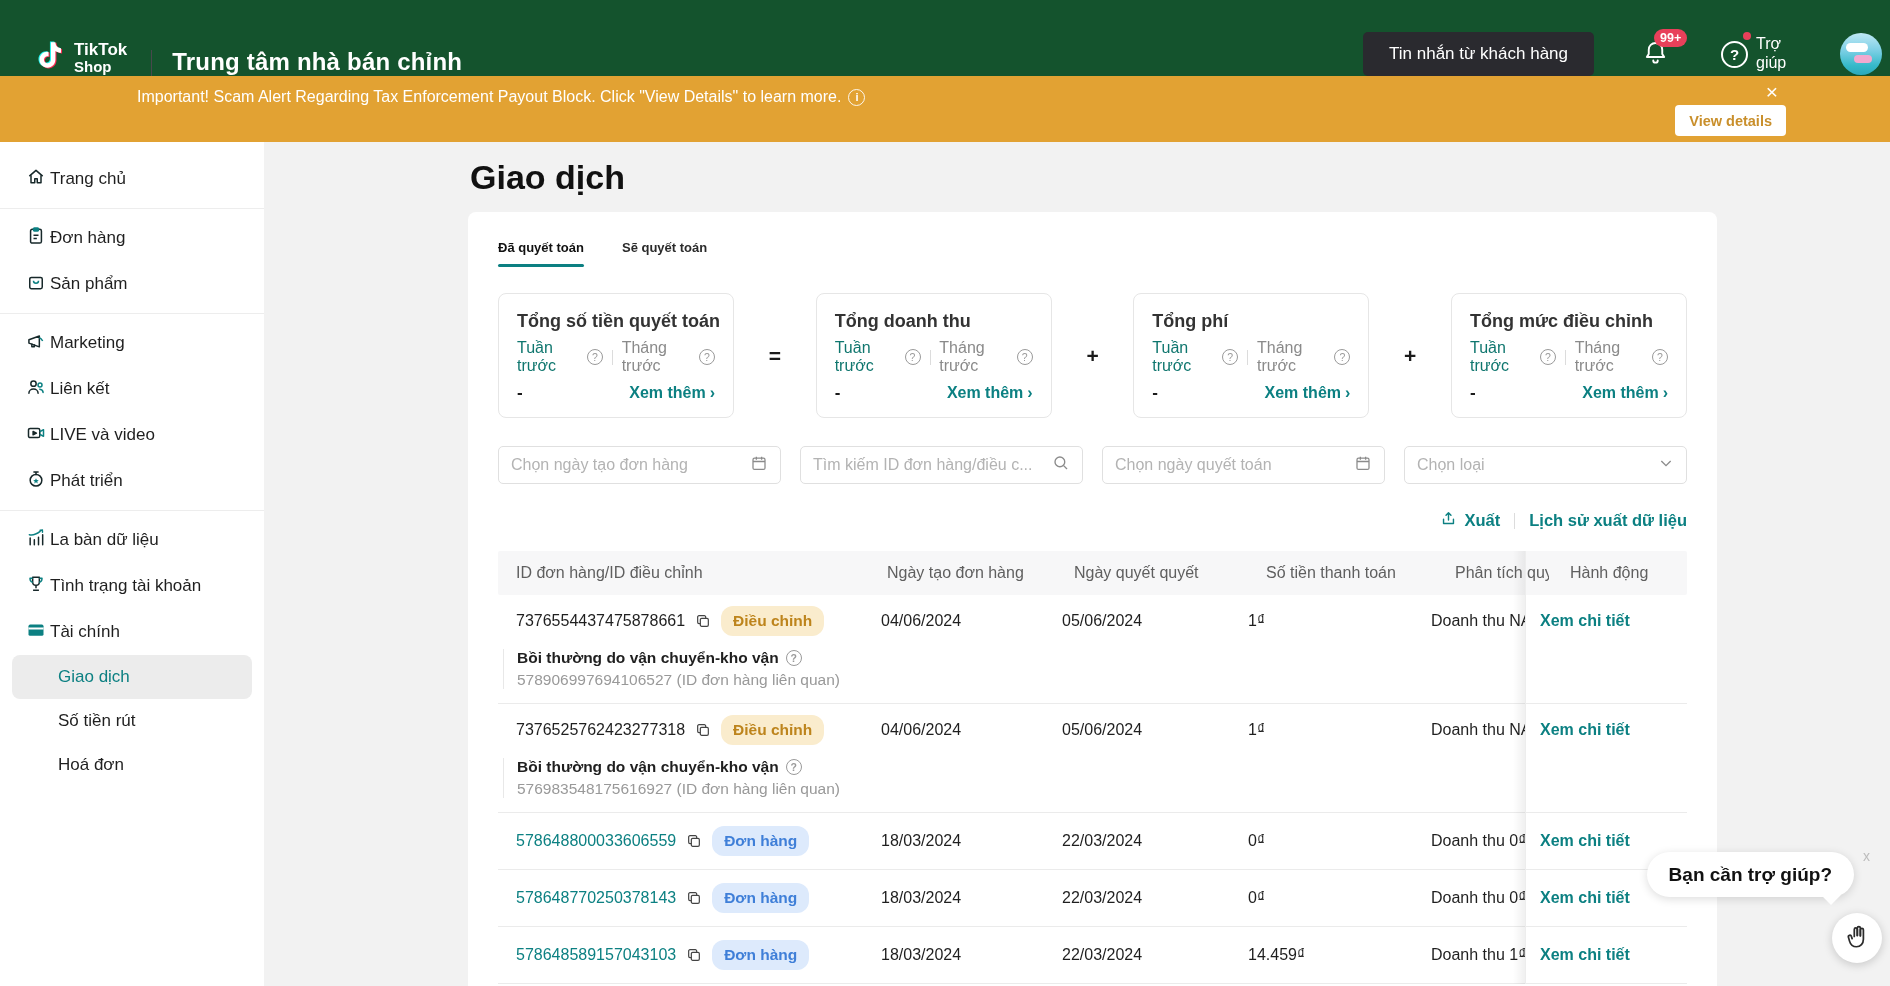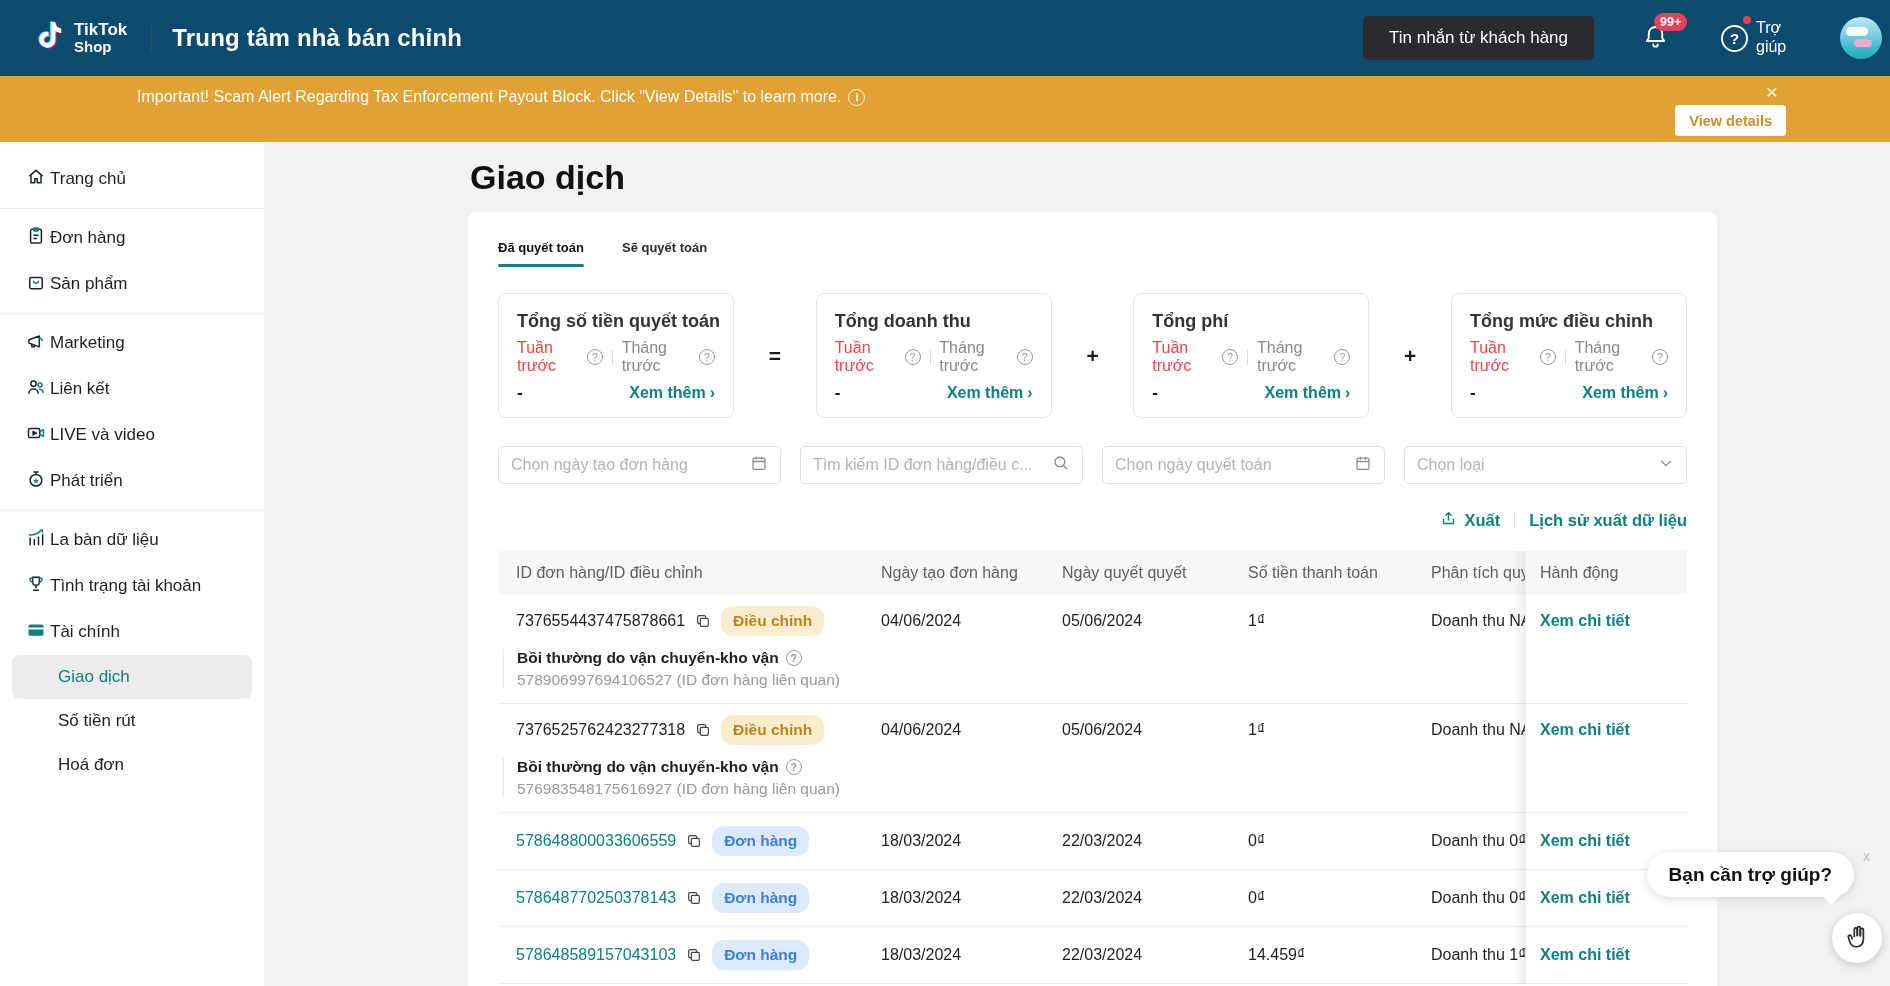--- a/index.html
+++ b/index.html
@@ -64,21 +64,21 @@
   .tab { font-size:13px; font-weight:600; color:#2b2b2b; padding-bottom:12px; position:relative; cursor:pointer; }
   .tab.active { font-weight:700; color:#111; }
   .tab.active::after { content:""; position:absolute; left:0; right:0; bottom:0; height:3px; background:#0c8082; border-radius:2px; }
 
   
   .summary { display:flex; align-items:stretch; margin-top:26px; }
   .sum-card { width:236px; border:1px solid #e6e6e6; border-radius:8px; padding:17px 18px 14px 18px; height:125px;
     display:flex; flex-direction:column; }
   .sum-title { font-size:18px; font-weight:700; color:#333; white-space:nowrap; }
   .sum-periods { display:flex; align-items:center; gap:7px; margin-top:7px; font-size:16px; }
-  .sum-week { color:#ef4444; cursor:pointer; } .sum-month { color:#8a8a8a; cursor:pointer; }
+  .sum-week { color:#0f766e; cursor:pointer; } .sum-month { color:#8a8a8a; cursor:pointer; }
   .q-circle { width:16px; height:16px; border:1.2px solid #9a9a9a; color:#9a9a9a; border-radius:50%;
     font-size:10.5px; display:inline-flex; align-items:center; justify-content:center; flex:0 0 auto; }
   .period-sep { width:1px; height:15px; background:#dcdcdc; margin:0 2px; }
   .sum-bottom { margin-top:auto; display:flex; align-items:center; justify-content:space-between; }
   .sum-value { font-size:17px; font-weight:700; }
   .sum-more { color:#0c8082; font-size:16px; font-weight:600; cursor:pointer; display:flex; align-items:center; gap:4px; }
   .sum-op { flex:1; display:flex; align-items:center; justify-content:center; font-size:21px; font-weight:700; }
 
   
   .filters { display:flex; gap:19px; margin-top:28px; }
@@ -93,21 +93,21 @@
     font-size:16.5px; font-weight:600; color:#0c8082; }
   .export-link { display:flex; align-items:center; gap:7px; cursor:pointer; }
   .export-sep { width:1px; height:16px; background:#dcdcdc; }
 
   
   .table { margin-top:20px; position:relative; }
   .table::before { content:""; position:absolute; top:0; bottom:0; left:1015px; width:12px; z-index:3;
     background:linear-gradient(to left, rgba(0,0,0,.06), rgba(0,0,0,0)); pointer-events:none; }
   .table::after { content:""; position:absolute; top:0; bottom:0; left:1027px; width:1px; background:#ededed; z-index:3; }
   .tgrid { display:grid; grid-template-columns:368px 181px 186px 183px 109px 1fr; align-items:center; }
-  .thead { background:#f7f7f8; height:44px; border-radius:2px; }
+  .thead { background:#f7f7f8; height:44px; border-radius:2px;gap:6px; }
   .th { font-size:16px; color:#5f5f5f; font-weight:500; padding-left:15px; white-space:nowrap; overflow:hidden; }
   .th:first-child { padding-left:18px; }
   .trow-main { height:52px; }
   .trow-simple { height:57px; border-bottom:1px solid #ebebeb; }
   .td { font-size:16px; color:#1f1f1f; padding-left:15px; white-space:nowrap; overflow:hidden; }
   .td:first-child { padding-left:18px; display:flex; align-items:center; gap:10px; overflow:visible; }
   .id-text { font-size:16px; color:#1f1f1f; }
   .id-link { color:#0c8082; cursor:pointer; }
   .copy-btn { background:none; border:none; cursor:pointer; color:#444; display:flex; padding:0; }
   .badge { height:30px; padding:0 12px; border-radius:12px; font-size:15.5px; font-weight:600;
@@ -130,21 +130,21 @@
     border:none; cursor:pointer; font-family:inherit; }
   .chat-fab { position:absolute; right:8px; top:913px; width:50px; height:50px; border-radius:50%;
     background:#fff; box-shadow:0 2px 10px rgba(0,0,0,.18); border:none; cursor:pointer;
     display:flex; align-items:center; justify-content:center; color:#2b2b2b; }
 
   .icon { display:inline-block; }
 </style>
 </head>
 <body>
 
-<header class="topnav" style="background:#0c4a6e;">
+<header class="topnav" style="background:#14532d;align-items:flex-end;">
   <div class="brand">
     <span class="icon">
       <svg width="32" height="32" viewBox="0 0 48 48">
         <path fill="#25f4ee" transform="translate(-1.6,-1)" d="M34.6 9.9c-1.6-1.8-2.5-4.1-2.5-6.6h-6.6v26.3c0 2.9-2.4 5.3-5.3 5.3s-5.3-2.4-5.3-5.3 2.4-5.3 5.3-5.3c.5 0 1.1.1 1.6.3v-6.7c-.5-.1-1-.1-1.6-.1-6.6 0-11.9 5.3-11.9 11.9s5.3 11.9 11.9 11.9 11.9-5.3 11.9-11.9V16.4c2.4 1.7 5.3 2.7 8.4 2.7v-6.6c-2.3 0-4.4-1-5.9-2.6z"></path>
         <path fill="#fe2c55" transform="translate(1.6,1)" d="M34.6 9.9c-1.6-1.8-2.5-4.1-2.5-6.6h-6.6v26.3c0 2.9-2.4 5.3-5.3 5.3s-5.3-2.4-5.3-5.3 2.4-5.3 5.3-5.3c.5 0 1.1.1 1.6.3v-6.7c-.5-.1-1-.1-1.6-.1-6.6 0-11.9 5.3-11.9 11.9s5.3 11.9 11.9 11.9 11.9-5.3 11.9-11.9V16.4c2.4 1.7 5.3 2.7 8.4 2.7v-6.6c-2.3 0-4.4-1-5.9-2.6z"></path>
         <path fill="#ffffff" d="M34.6 9.9c-1.6-1.8-2.5-4.1-2.5-6.6h-6.6v26.3c0 2.9-2.4 5.3-5.3 5.3s-5.3-2.4-5.3-5.3 2.4-5.3 5.3-5.3c.5 0 1.1.1 1.6.3v-6.7c-.5-.1-1-.1-1.6-.1-6.6 0-11.9 5.3-11.9 11.9s5.3 11.9 11.9 11.9 11.9-5.3 11.9-11.9V16.4c2.4 1.7 5.3 2.7 8.4 2.7v-6.6c-2.3 0-4.4-1-5.9-2.6z"></path>
       </svg>
     </span>
     <span class="brand-text">
       <div class="brand-line1">TikTok</div>

